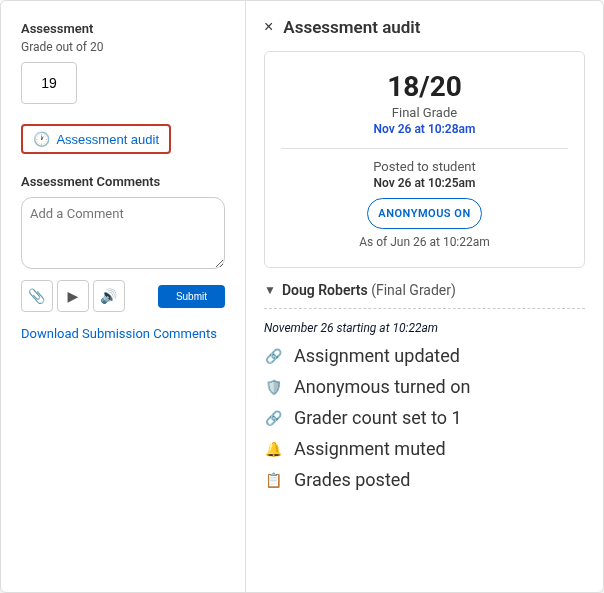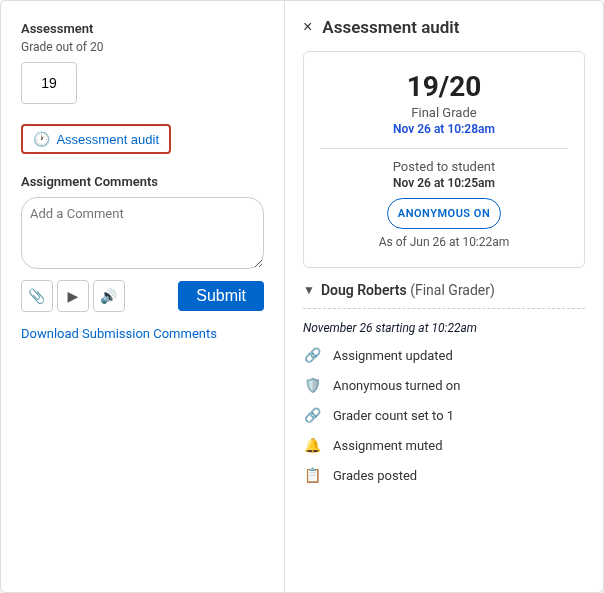--- a/index.html
+++ b/index.html
@@ -17,21 +17,21 @@
       height: 593px;
       background: #fff;
       border: 1px solid #ddd;
       border-radius: 6px;
       display: flex;
       overflow: hidden;
       box-shadow: 0 2px 8px rgba(0,0,0,0.15);
     }
     
     .left-panel {
-      width: 284px;
+      width: 245px;
       padding: 20px 20px 20px 20px;
       border-right: 1px solid #e0e0e0;
       flex-shrink: 0;
     }
     .section-label {
       font-weight: 600;
       font-size: 13px;
       color: #333;
       margin-bottom: 4px;
     }
@@ -72,21 +72,21 @@
     .comments-label {
       font-weight: 600;
       font-size: 13px;
       color: #333;
       margin-bottom: 8px;
     }
     .comment-textarea {
       width: 100%;
       height: 72px;
       border: 1px solid #ccc;
-      border-radius: 16px;
+      border-radius: 11px;
       padding: 8px;
       font-size: 13px;
       color: #999;
       resize: vertical;
       font-family: inherit;
     }
     .comment-toolbar {
       display: flex;
       align-items: center;
       margin-top: 8px;
@@ -105,21 +105,21 @@
       font-size: 14px;
       color: #555;
     }
     .submit-btn {
       margin-left: auto;
       padding: 6px 18px;
       background: #0066cc;
       color: #fff;
       border: none;
       border-radius: 4px;
-      font-size: 16px;
+      font-size: 10px;
       cursor: pointer;
       font-weight: 500;
     }
     .download-link {
       display: block;
       margin-top: 14px;
       color: #0066cc;
       font-size: 13px;
       text-decoration: none;
       cursor: pointer;
@@ -242,21 +242,21 @@
       width: 20px;
       height: 20px;
       display: flex;
       align-items: center;
       justify-content: center;
       color: #888;
       font-size: 14px;
       flex-shrink: 0;
     }
     .audit-text {
-      font-size: 13px;
+      font-size: 18px;
       color: #333;
     }
   </style>
 </head>
 <body>
 
 <div class="container">
 
   <div class="left-panel">
     <div class="section-label">Assessment</div>
@@ -264,21 +264,21 @@
     <input class="grade-input" type="text" value="19" style="">
 
     <div style="margin-top:10px;">
       <button class="audit-btn">
         <span class="clock-icon">🕐</span>
         <span>Assessment audit</span>
       </button>
     </div>
 
     <div class="divider-section">
-      <div class="comments-label">Assignment Comments</div>
+      <div class="comments-label">Assessment Comments</div>
       <textarea class="comment-textarea" placeholder="Add a Comment" style=""></textarea>
       <div class="comment-toolbar">
         <button class="toolbar-btn">
           <span>📎</span>
         </button>
         <button class="toolbar-btn">
           <span>▶</span>
         </button>
         <button class="toolbar-btn">
           <span>🔊</span>
@@ -290,21 +290,21 @@
     <a class="download-link">Download Submission Comments</a>
   </div>
 
   <div class="right-panel">
     <div class="right-header">
       <button class="close-btn">×</button>
       <span class="panel-title">Assessment audit</span>
     </div>
 
     <div class="grade-card">
-      <div class="final-grade-number">19/20</div>
+      <div class="final-grade-number">18/20</div>
       <div class="final-grade-label">Final Grade</div>
       <div class="grade-date">Nov 26 at 10:28am</div>
       <hr class="card-divider">
       <div class="posted-label">Posted to student</div>
       <div class="posted-date">Nov 26 at 10:25am</div>
       <div>
         <span class="anonymous-badge">ANONYMOUS ON</span>
       </div>
       <div class="as-of-text">As of Jun 26 at 10:22am</div>
     </div>

